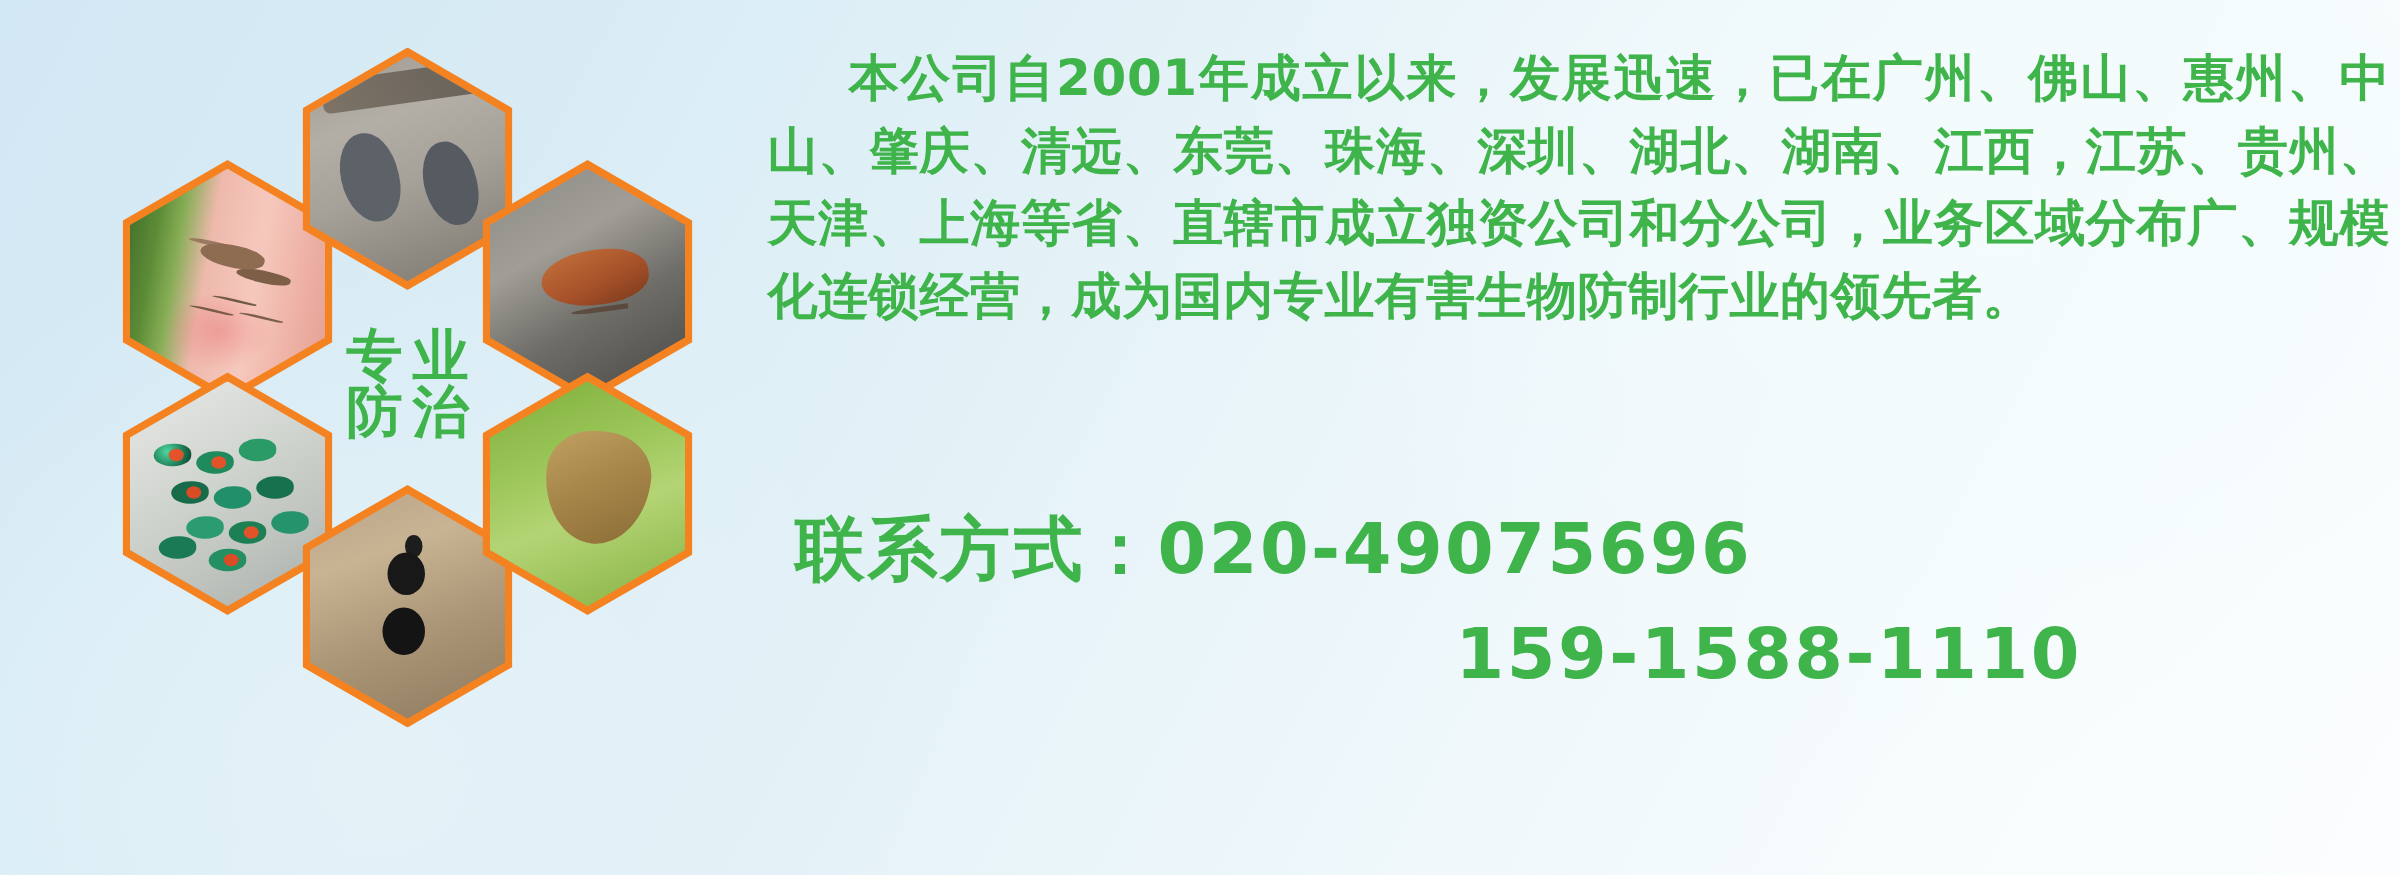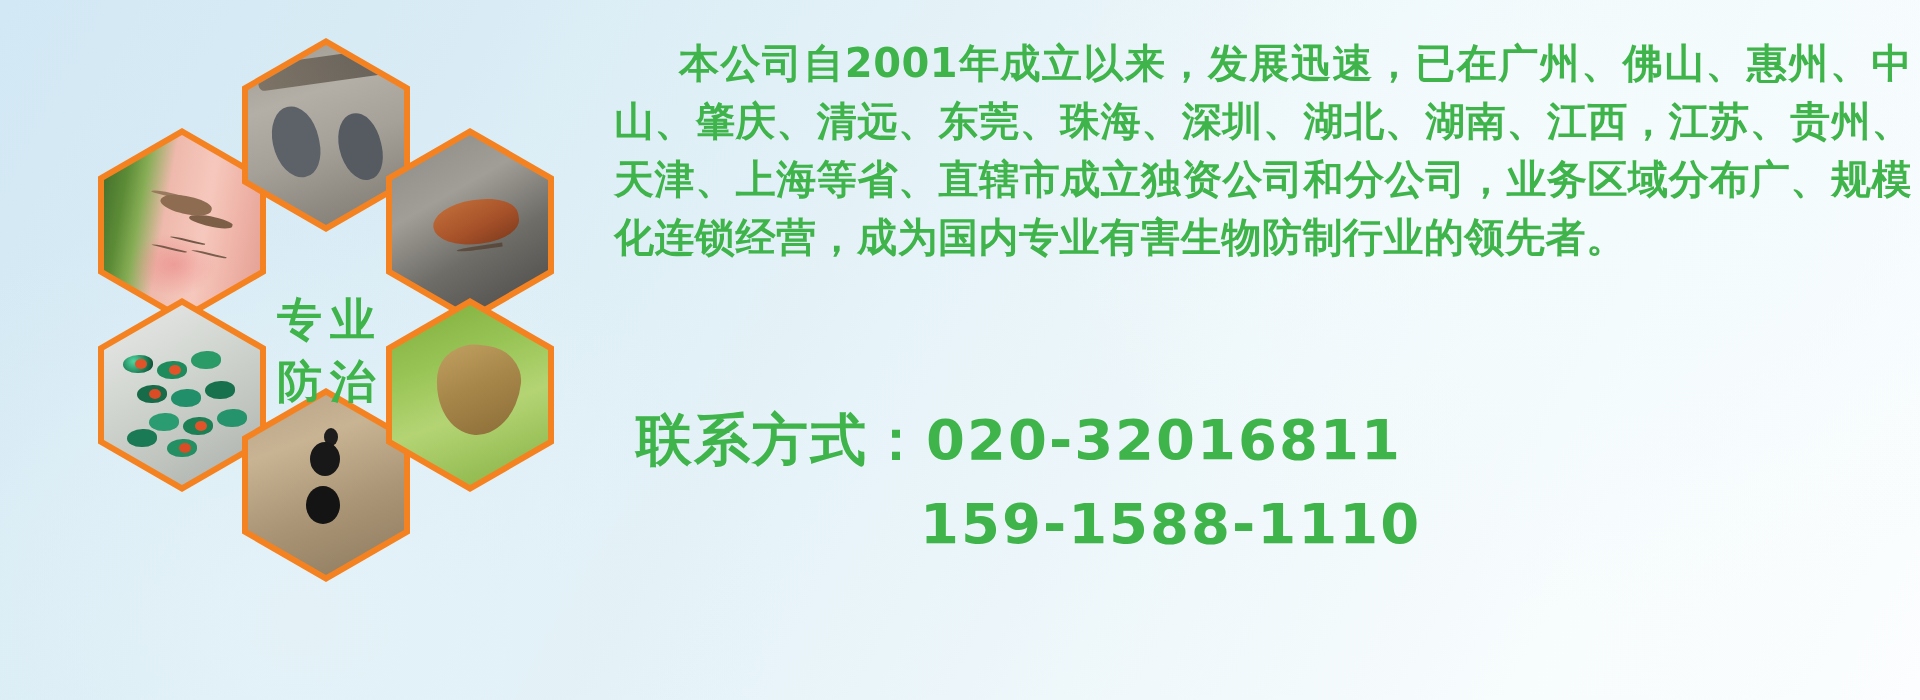--- a/index.html
+++ b/index.html
@@ -64,22 +64,22 @@
   
   .hex-center {
     position: absolute;
     left: 152px;
     top: 210px;
     width: 168px;
     height: 194px;
     display: flex;
     flex-direction: column;
     align-items: center;
-    justify-content: flex-end;
-    gap: 17px;
+    justify-content: center;
+    gap: 0;
   }
   .hex-center .slogan-line {
     color: #3eb44a;
     font-size: 45px;
     font-weight: 700;
     letter-spacing: 8px;
     line-height: 1;
     text-indent: 8px;
     white-space: nowrap;
   }
@@ -227,21 +227,21 @@
   }
   .contact-line {
     color: #3eb44a;
     font-size: 56px;
     font-weight: 700;
     line-height: 84px;
     letter-spacing: 2px;
     white-space: nowrap;
   }
   .contact-line-1 { text-align: left; padding-left: 16px; }
-  .contact-line-2 { text-align: left; padding-left: 300px; }
+  .contact-line-2 { text-align: center; padding-left: 300px; }
 </style>
 </head>
 <body>
 
 <div class="banner">
 
   <div class="hex-cluster">
 
     <div class="hex hex-mosquito">
       <div class="hex-inner">
@@ -284,19 +284,19 @@
       <div class="slogan-line">防治</div>
     </div>
 
   </div>
 
   <div class="content">
 
     <div class="intro"><span class="first-line-indent"></span><span>本公司自2001年成立以来，发展迅速，已在广州、佛山、惠州、中山、肇庆、清远、东莞、珠海、深圳、湖北、湖南、江西，江苏、贵州、天津、上海等省、直辖市成立独资公司和分公司，业务区域分布广、规模化连锁经营，成为国内专业有害生物防制行业的领先者。</span></div>
 
     <div class="contact">
-      <div class="contact-line contact-line-1">联系方式：020-32016811</div>
+      <div class="contact-line contact-line-1">联系方式：020-49075696</div>
       <div class="contact-line contact-line-2">159-1588-1110</div>
     </div>
 
   </div>
 
 </div>
 
 </body></html>

